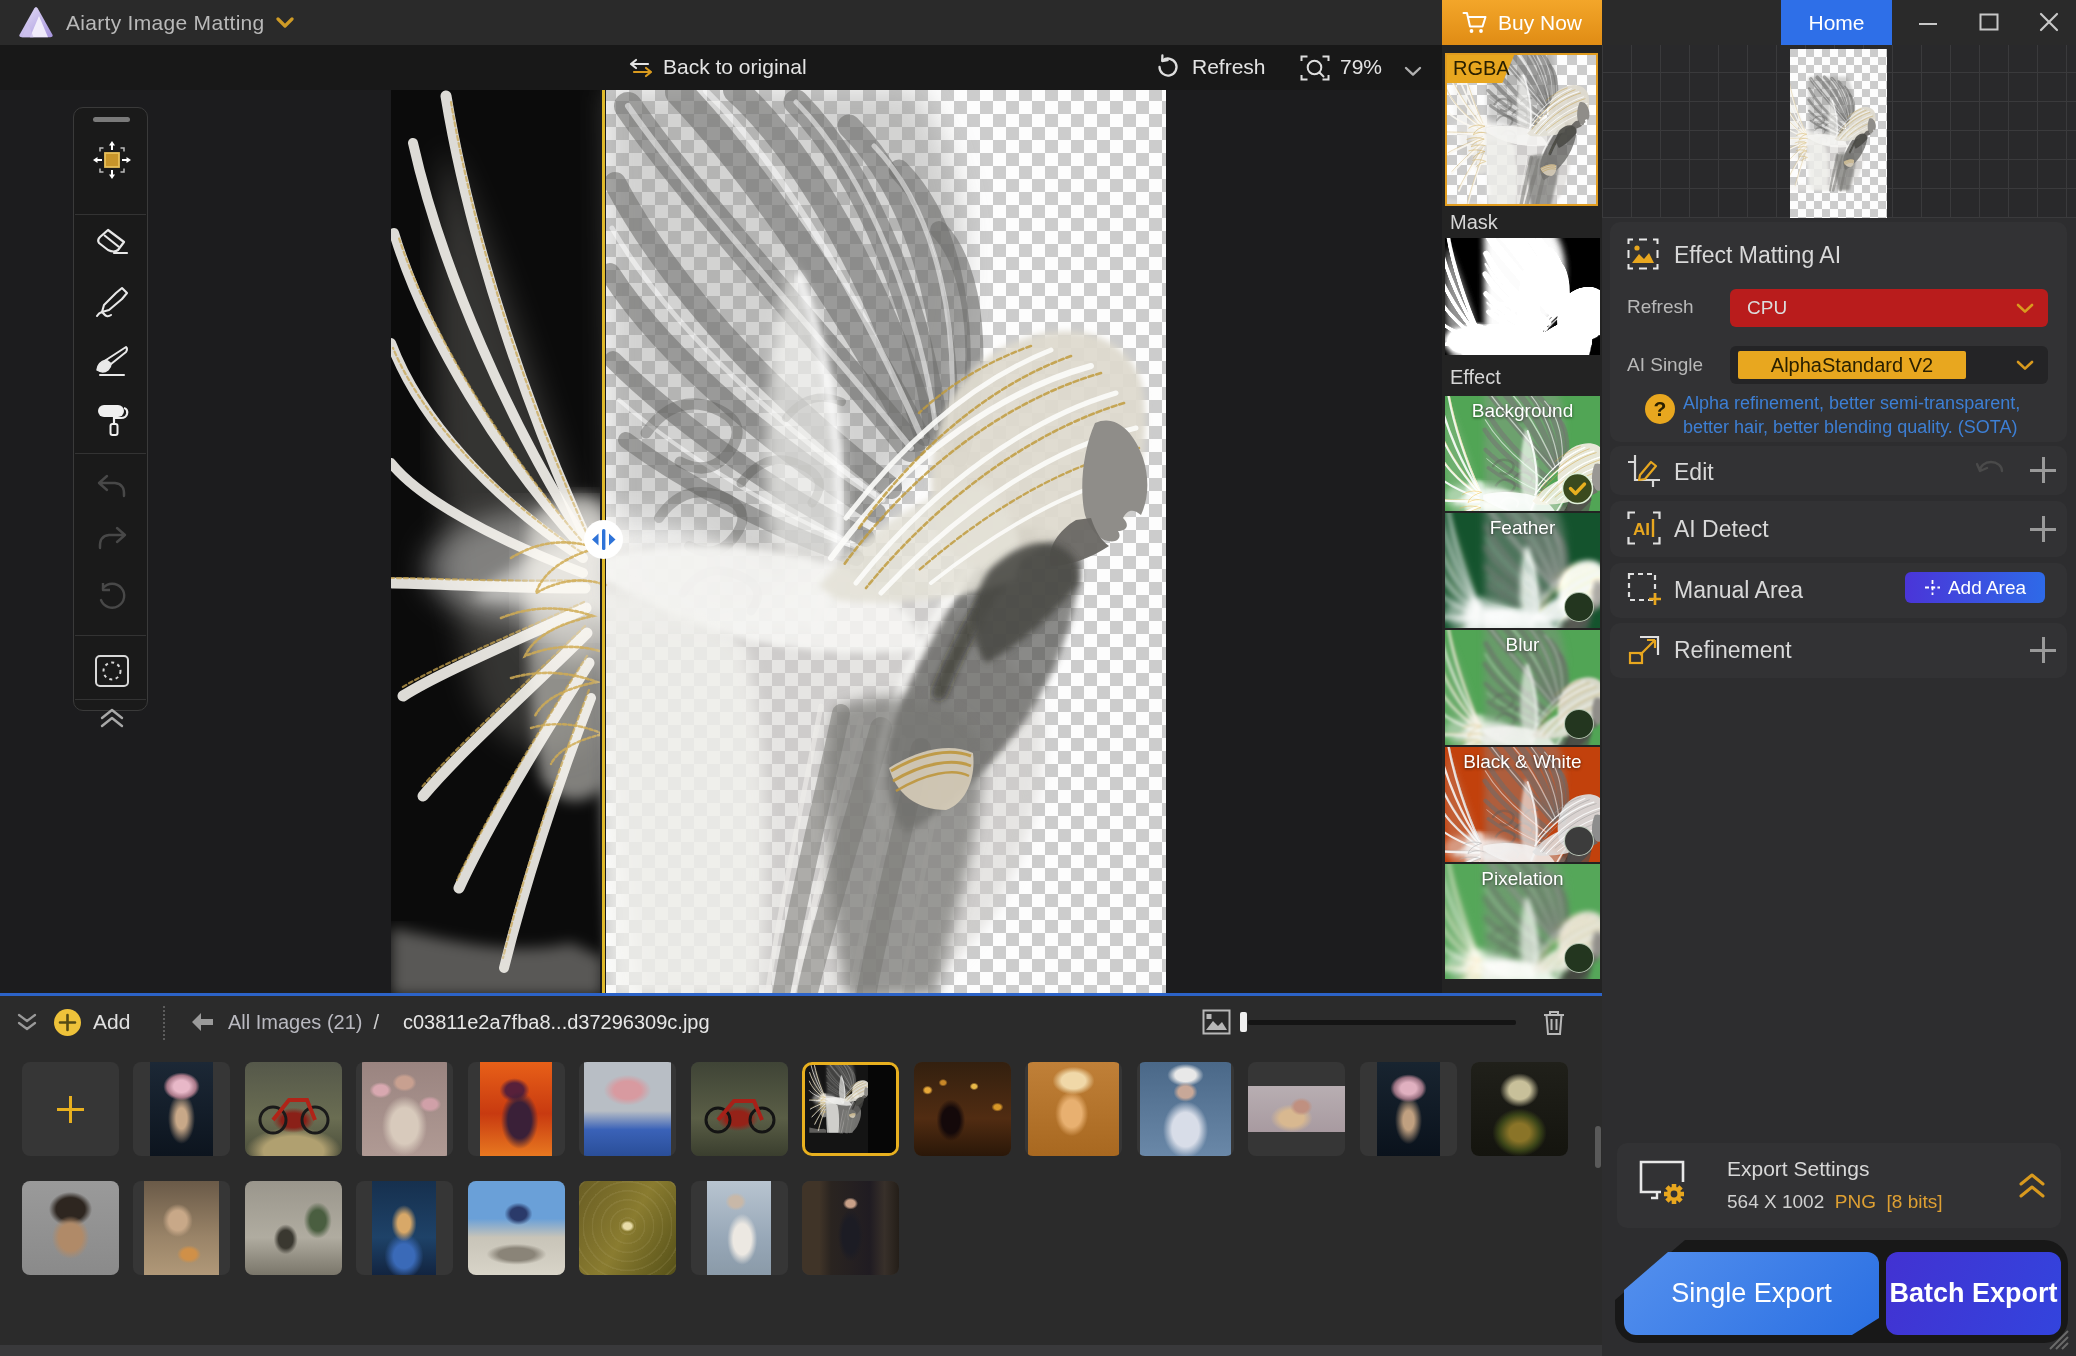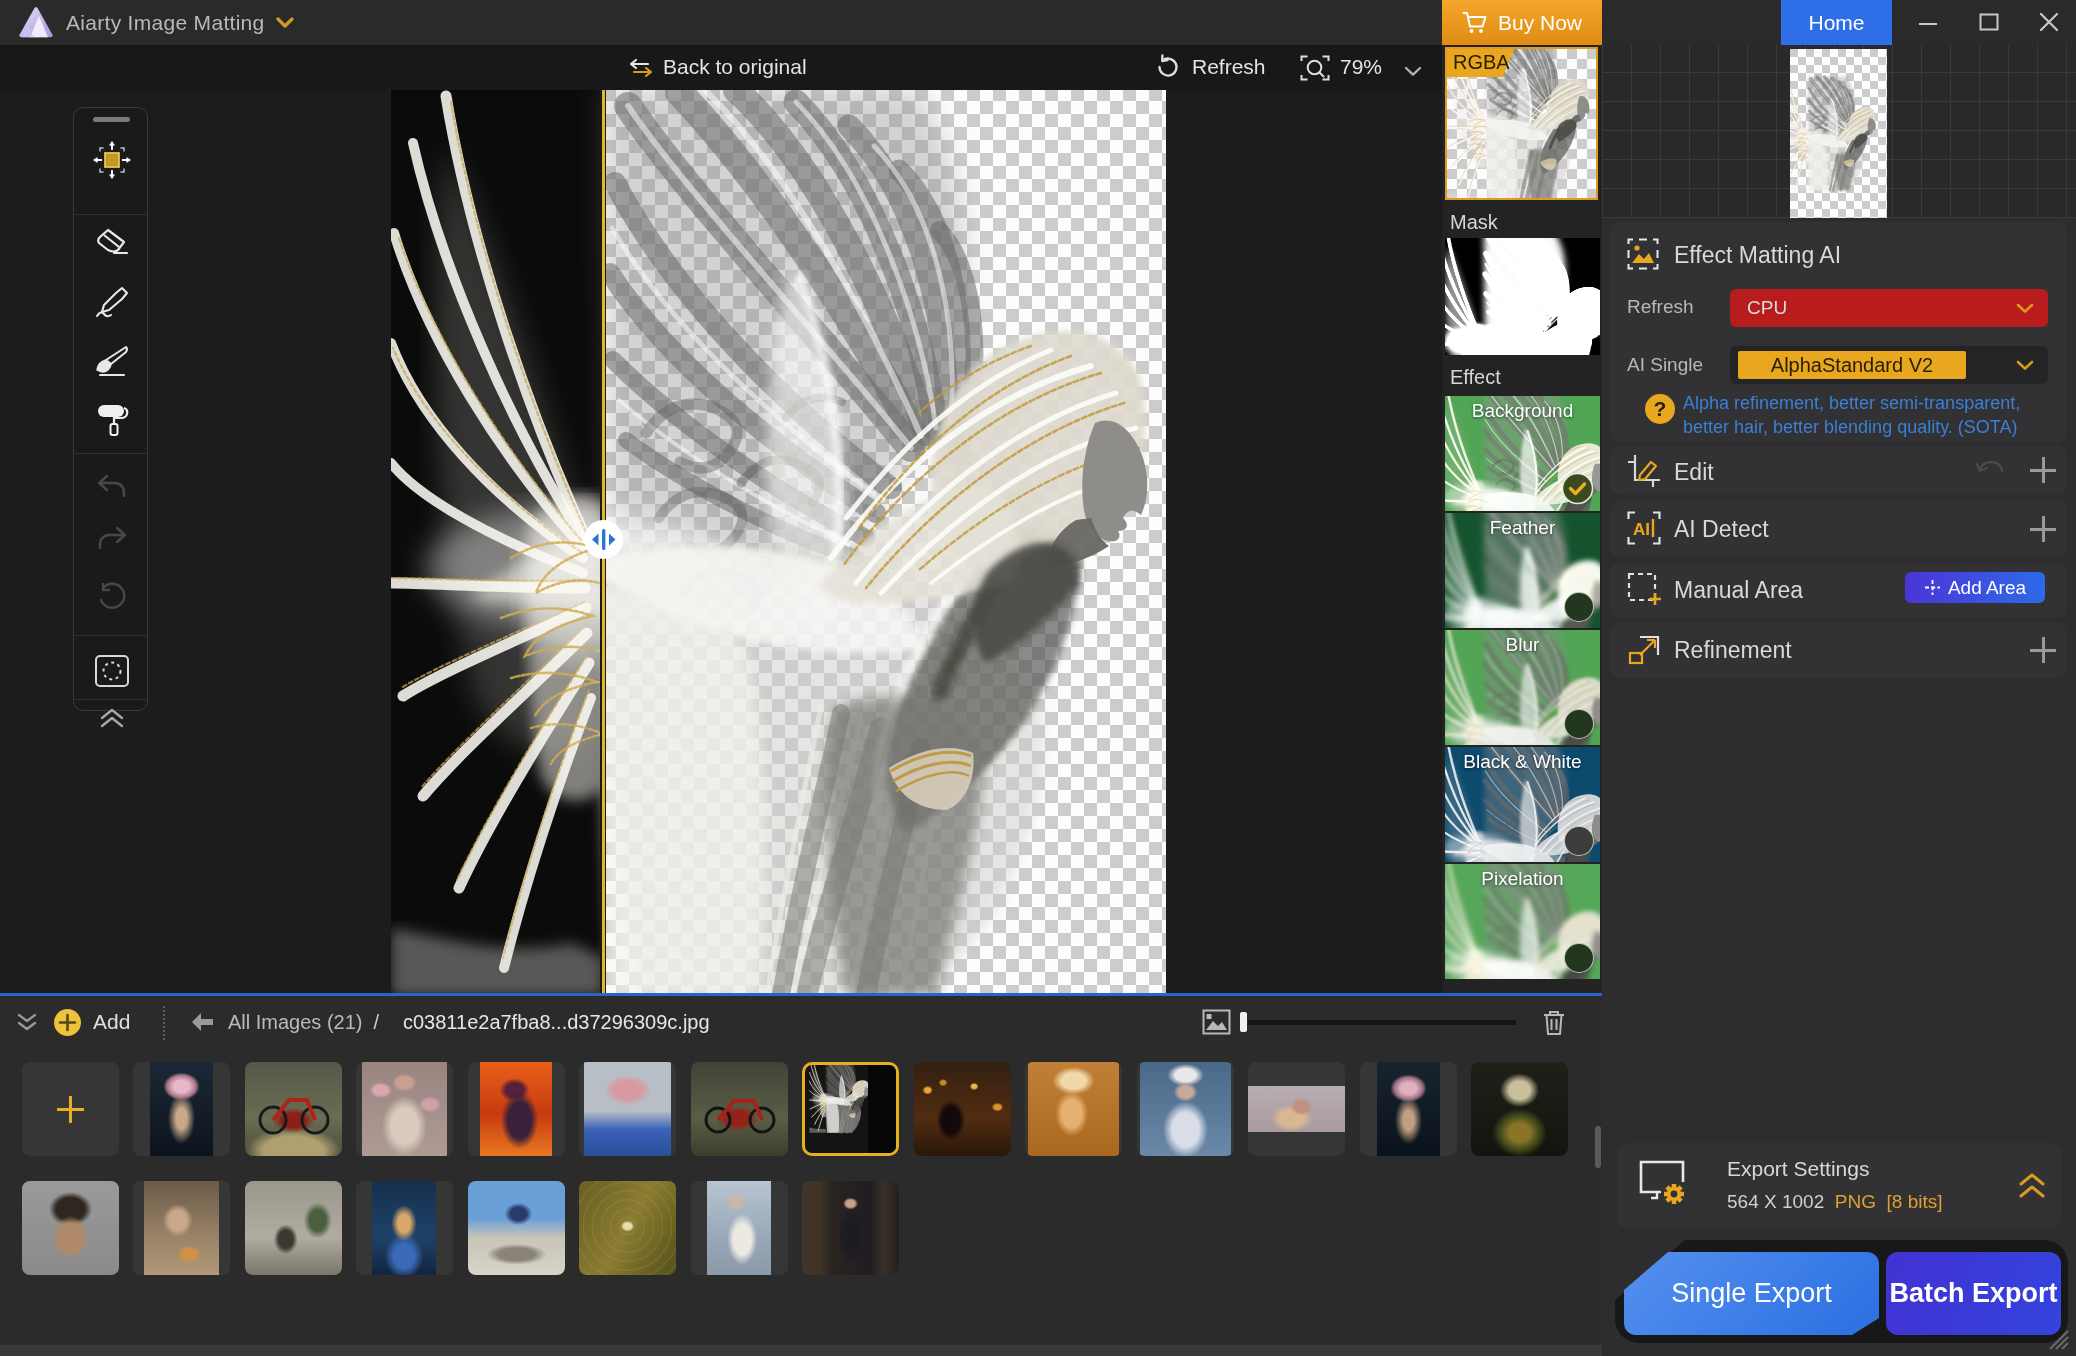--- a/index.html
+++ b/index.html
@@ -321,21 +321,21 @@
       <circle cx="19" cy="18" r="8.5" fill="none" stroke="#d8d8d8" stroke-width="2" stroke-dasharray="3 3.5"></circle>
     </svg>
     <div class="tline" style="top:591px"></div>
     <svg class="abs" style="left:24px;top:599px" width="28" height="22" viewBox="0 0 28 22">
       <path d="M4 11 L14 3 L24 11 M4 19 L14 11 L24 19" fill="none" stroke="#a8a8a8" stroke-width="2.4" stroke-linejoin="round" stroke-linecap="round"></path>
     </svg>
   </div>
 </div>
 <div id="thumbcol">
 
-  <div class="abs checker" style="left:3px;top:2px;width:153px;height:153px;border:2px solid #e09c1f;overflow:hidden;background-size:20px 20px">
+  <div class="abs checker" style="left:3px;top:8px;width:153px;height:153px;border:2px solid #e09c1f;overflow:hidden;background-size:20px 20px">
     <svg class="abs" style="left:-8px;top:-2px" width="170" height="185" viewBox="20 90 750 760">
         <use href="#angel"></use>
       </svg>
     <div class="abs" style="left:-2px;top:-2px;width:70px;height:30px;background:#e8a71f;clip-path:polygon(0 0,100% 0,82% 100%,0 100%);"></div>
     <div class="abs" style="left:6px;top:2px;font-size:20px;color:#2a2000;">RGBA</div>
   </div>
   <div class="abs side-label" style="left:8px;top:166px">Mask</div>
 
   <div class="abs" style="left:3px;top:193px;width:155px;height:117px;background:#000;overflow:hidden">
     <svg class="abs" style="left:-10px;top:-6px" width="176" height="206" viewBox="0 0 775 908">
@@ -363,21 +363,21 @@
     <div class="elabel">Feather</div>
       <div class="ecircle"></div>
   </div>
   <div class="effect" style="top:585px;background:#51a555">
     <svg class="mini" style="filter:blur(1.5px)" viewBox="0 0 775 908">
         <use href="#angel"></use>
       </svg>
     <div class="elabel">Blur</div>
       <div class="ecircle"></div>
   </div>
-  <div class="effect" style="top:702px;background:#0c4a6e">
+  <div class="effect" style="top:702px;background:#c2410c">
     <svg class="mini" style="filter:grayscale(1)" viewBox="0 0 775 908">
         <use href="#angel"></use>
       </svg>
     <div class="elabel">Black &amp; White</div>
       <div class="ecircle" style="background:#3c3c3c"></div>
   </div>
   <div class="effect" style="top:819px;background:#55a759">
     <svg class="mini" style="filter:blur(2.5px) contrast(1.1)" viewBox="0 0 775 908">
         <use href="#angel"></use>
       </svg>

